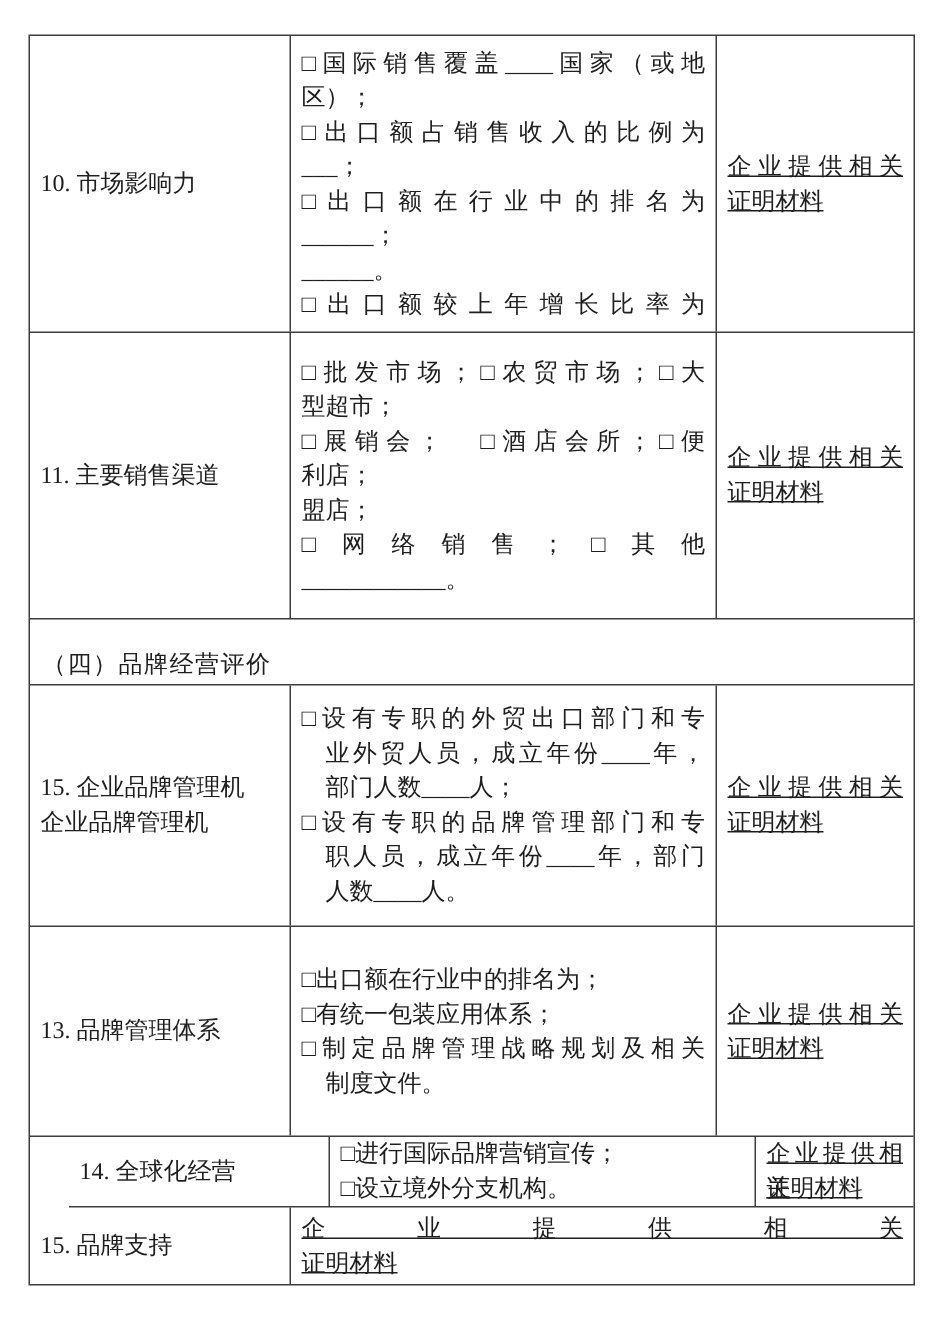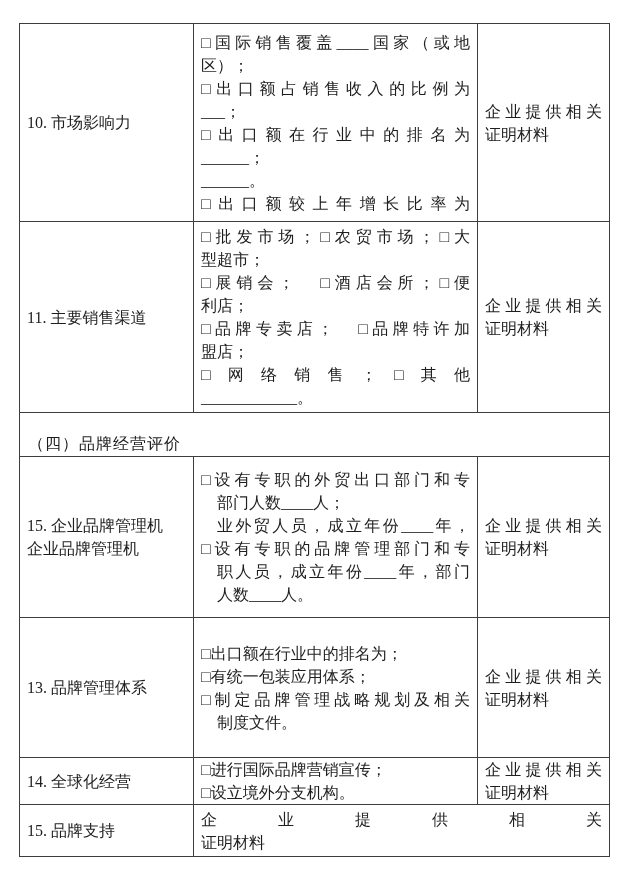--- a/index.html
+++ b/index.html
@@ -19,29 +19,29 @@
     border:1px solid var(--border);background:var(--bg);
     display:flex;flex-direction:column;
   }
   .row{display:flex;border-bottom:1px solid var(--border);}
   .row:last-child{border-bottom:none;}
   .r10{height:198px;}
   .r11{height:191px;}
   .rsec{height:44px;align-items:flex-end;}
   .r12{height:161px;}
   .r13{height:140px;}
-  .r14{height:47px;}
+  .r14{height:47px;margin-left:26px;}
   .r15{flex:1;}
   .cell{
     padding:1px 7px;display:flex;flex-direction:column;
     justify-content:center;overflow:hidden;
   }
   .c1{width:174px;border-right:1px solid var(--border);font-family:Liberation Serif, serif;}
   .c2{width:284px;border-right:1px solid var(--border);}
-  .c3{flex:1;}
+  .c3{flex:1;text-decoration:underline;}
   .csec{width:100%;padding-left:8px;}
   .ln{min-height:23px;}
   .j{text-align:justify;text-align-last:justify;}
   .ind{padding-left:16px;}
   .section-title{letter-spacing:1px;}
 </style>
 </head>
 <body>
 
 <div class="page">
@@ -69,21 +69,20 @@
 
     <div class="row r11">
       <div class="cell c1">
           <div class="ln">11. 主要销售渠道</div>
         </div>
       <div class="cell c2">
           <div class="ln j">□批发市场；□农贸市场；□大</div>
           <div class="ln">型超市；</div>
           <div class="ln j">□展销会；　□酒店会所；□便</div>
           <div class="ln">利店；</div>
-          <div class="ln j">□品牌专卖店；　□品牌特许加</div>
           <div class="ln">盟店；</div>
           <div class="ln j">□网络销售；□其他</div>
           <div class="ln">____________。</div>
         </div>
       <div class="cell c3">
           <div class="ln j">企业提供相关</div>
           <div class="ln">证明材料</div>
         </div>
     </div>
 
@@ -93,22 +92,22 @@
       </div>
     </div>
 
     <div class="row r12">
       <div class="cell c1">
           <div class="ln">15. 企业品牌管理机</div>
           <div class="ln">企业品牌管理机</div>
         </div>
       <div class="cell c2">
           <div class="ln j">□设有专职的外贸出口部门和专</div>
+          <div class="ln j ind">业外贸人员，成立年份____年，</div>
           <div class="ln ind">部门人数____人；</div>
-          <div class="ln j ind">业外贸人员，成立年份____年，</div>
           <div class="ln j">□设有专职的品牌管理部门和专</div>
           <div class="ln j ind">职人员，成立年份____年，部门</div>
           <div class="ln ind">人数____人。</div>
         </div>
       <div class="cell c3">
           <div class="ln j">企业提供相关</div>
           <div class="ln">证明材料</div>
         </div>
     </div>
 

